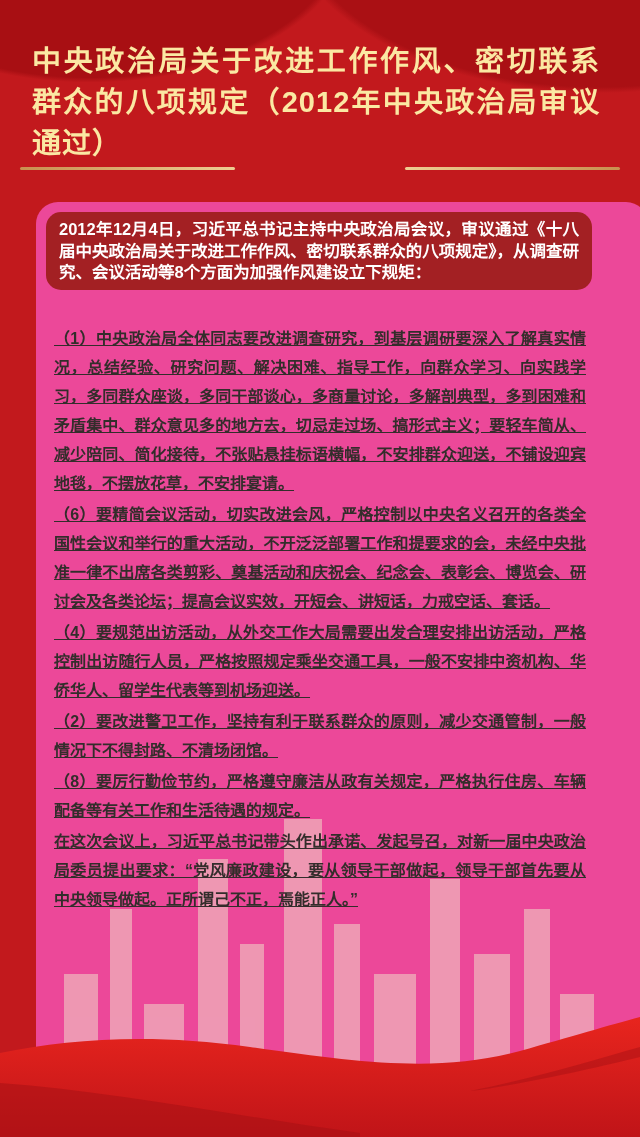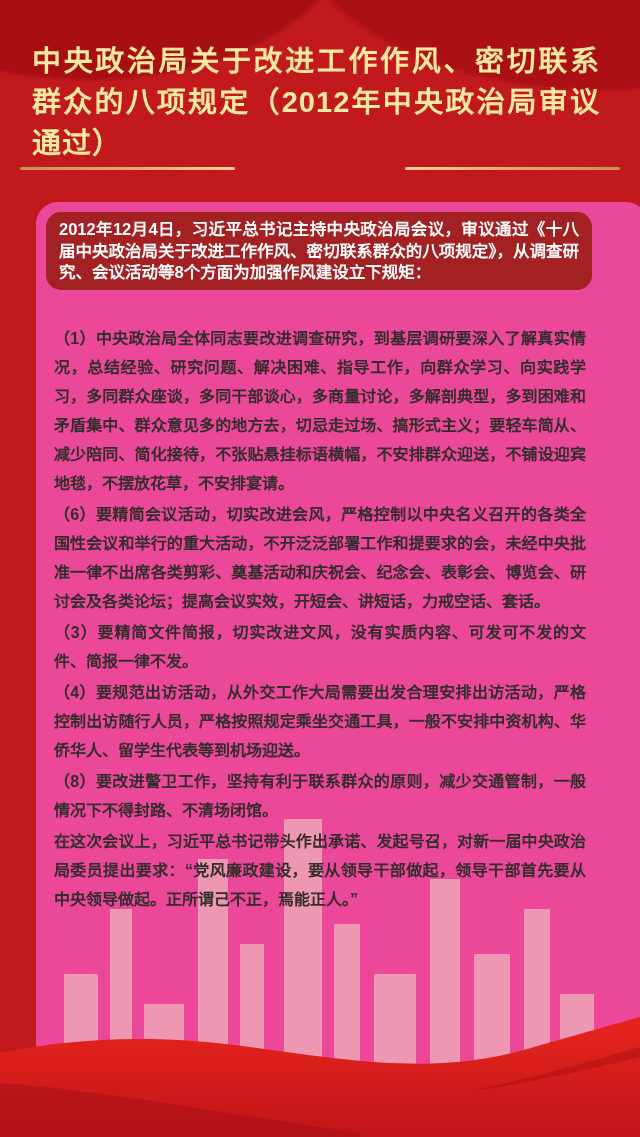--- a/index.html
+++ b/index.html
@@ -59,21 +59,21 @@
     padding:7px 13px 6px;
     color:#ffffff;font-size:16.5px;font-weight:bold;line-height:21.5px;
     text-align:justify;
   }
 
   .body-text{
     position:absolute;left:18px;top:122px;width:532px;
     color:#332d2b;font-size:16px;font-weight:bold;line-height:29px;
     text-align:justify;
   }
-  .body-text p{margin:0 0 2px 0;}
+  .body-text p{margin:0 0 2px 0;text-decoration:underline;}
 
   
   .wave{position:absolute;left:0;bottom:0;width:640px;height:150px;}
 
   [data-interactable]{cursor:default;}
 </style>
 </head>
 <body>
 
 <div class="stage" data-interactable="false">
@@ -100,23 +100,23 @@
       <div class="bld" data-interactable="false"></div>
       <div class="bld" data-interactable="false"></div>
       <div class="bld" data-interactable="false"></div>
     </div>
 
     <div class="intro-banner" data-interactable="false">2012年12月4日，习近平总书记主持中央政治局会议，审议通过《十八届中央政治局关于改进工作作风、密切联系群众的八项规定》，从调查研究、会议活动等8个方面为加强作风建设立下规矩：</div>
 
     <div class="body-text" data-interactable="false">
       <p data-interactable="false">（1）中央政治局全体同志要改进调查研究，到基层调研要深入了解真实情况，总结经验、研究问题、解决困难、指导工作，向群众学习、向实践学习，多同群众座谈，多同干部谈心，多商量讨论，多解剖典型，多到困难和矛盾集中、群众意见多的地方去，切忌走过场、搞形式主义；要轻车简从、减少陪同、简化接待，不张贴悬挂标语横幅，不安排群众迎送，不铺设迎宾地毯，不摆放花草，不安排宴请。</p>
       <p data-interactable="false">（6）要精简会议活动，切实改进会风，严格控制以中央名义召开的各类全国性会议和举行的重大活动，不开泛泛部署工作和提要求的会，未经中央批准一律不出席各类剪彩、奠基活动和庆祝会、纪念会、表彰会、博览会、研讨会及各类论坛；提高会议实效，开短会、讲短话，力戒空话、套话。</p>
-      <p data-interactable="false">（3）要精简文件简报，切实改进文风，没有实质内容、可发可不发的文件、简报一律不发。</p>
       <p data-interactable="false">（4）要规范出访活动，从外交工作大局需要出发合理安排出访活动，严格控制出访随行人员，严格按照规定乘坐交通工具，一般不安排中资机构、华侨华人、留学生代表等到机场迎送。</p>
-      <p data-interactable="false">（8）要改进警卫工作，坚持有利于联系群众的原则，减少交通管制，一般情况下不得封路、不清场闭馆。</p>
+      <p data-interactable="false">（2）要改进警卫工作，坚持有利于联系群众的原则，减少交通管制，一般情况下不得封路、不清场闭馆。</p>
+      <p data-interactable="false">（8）要厉行勤俭节约，严格遵守廉洁从政有关规定，严格执行住房、车辆配备等有关工作和生活待遇的规定。</p>
       <p data-interactable="false">在这次会议上，习近平总书记带头作出承诺、发起号召，对新一届中央政治局委员提出要求：“党风廉政建设，要从领导干部做起，领导干部首先要从中央领导做起。正所谓己不正，焉能正人。”</p>
     </div>
 
   </div>
 
   <svg class="wave" data-interactable="false" viewBox="0 0 640 150" preserveAspectRatio="none">
     <defs>
       <linearGradient id="wgrad" x1="0" y1="0" x2="0" y2="1">
         <stop offset="0" stop-color="#e8251e"></stop>
         <stop offset="1" stop-color="#c01418"></stop>

